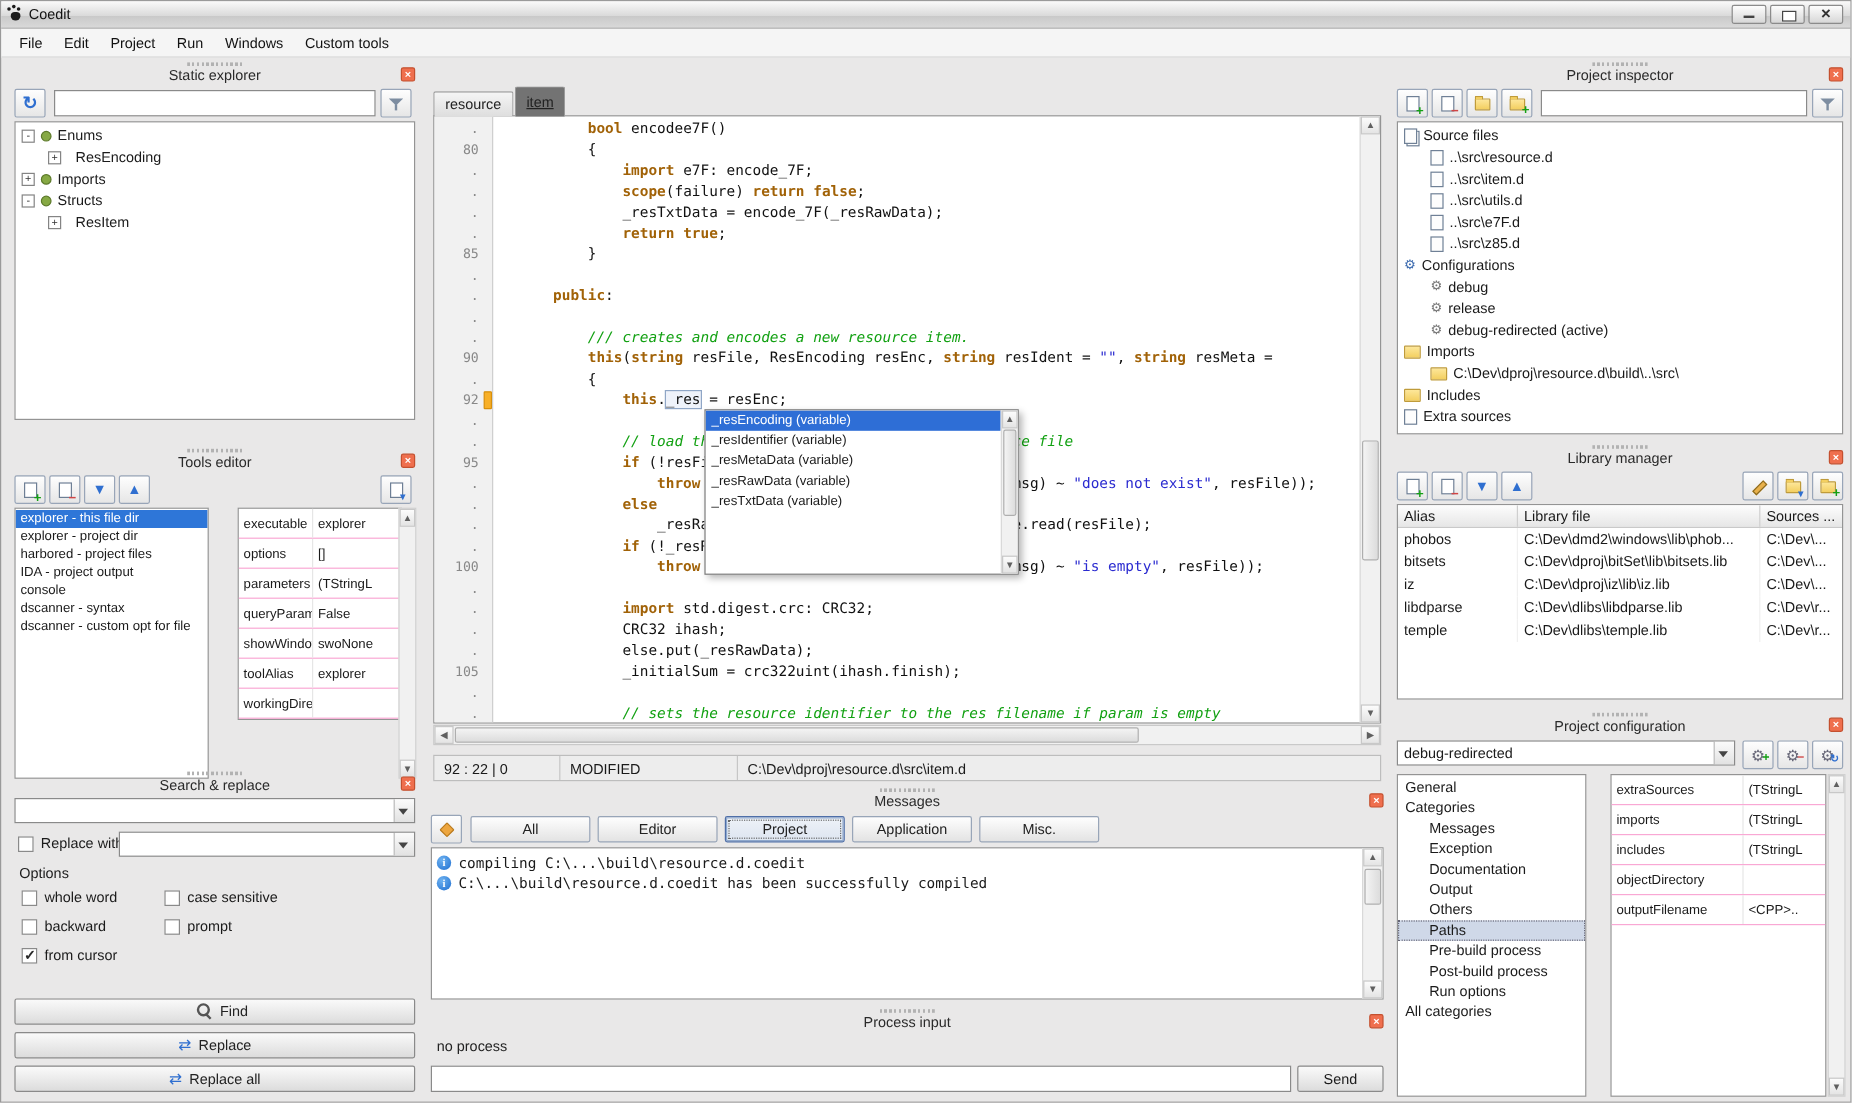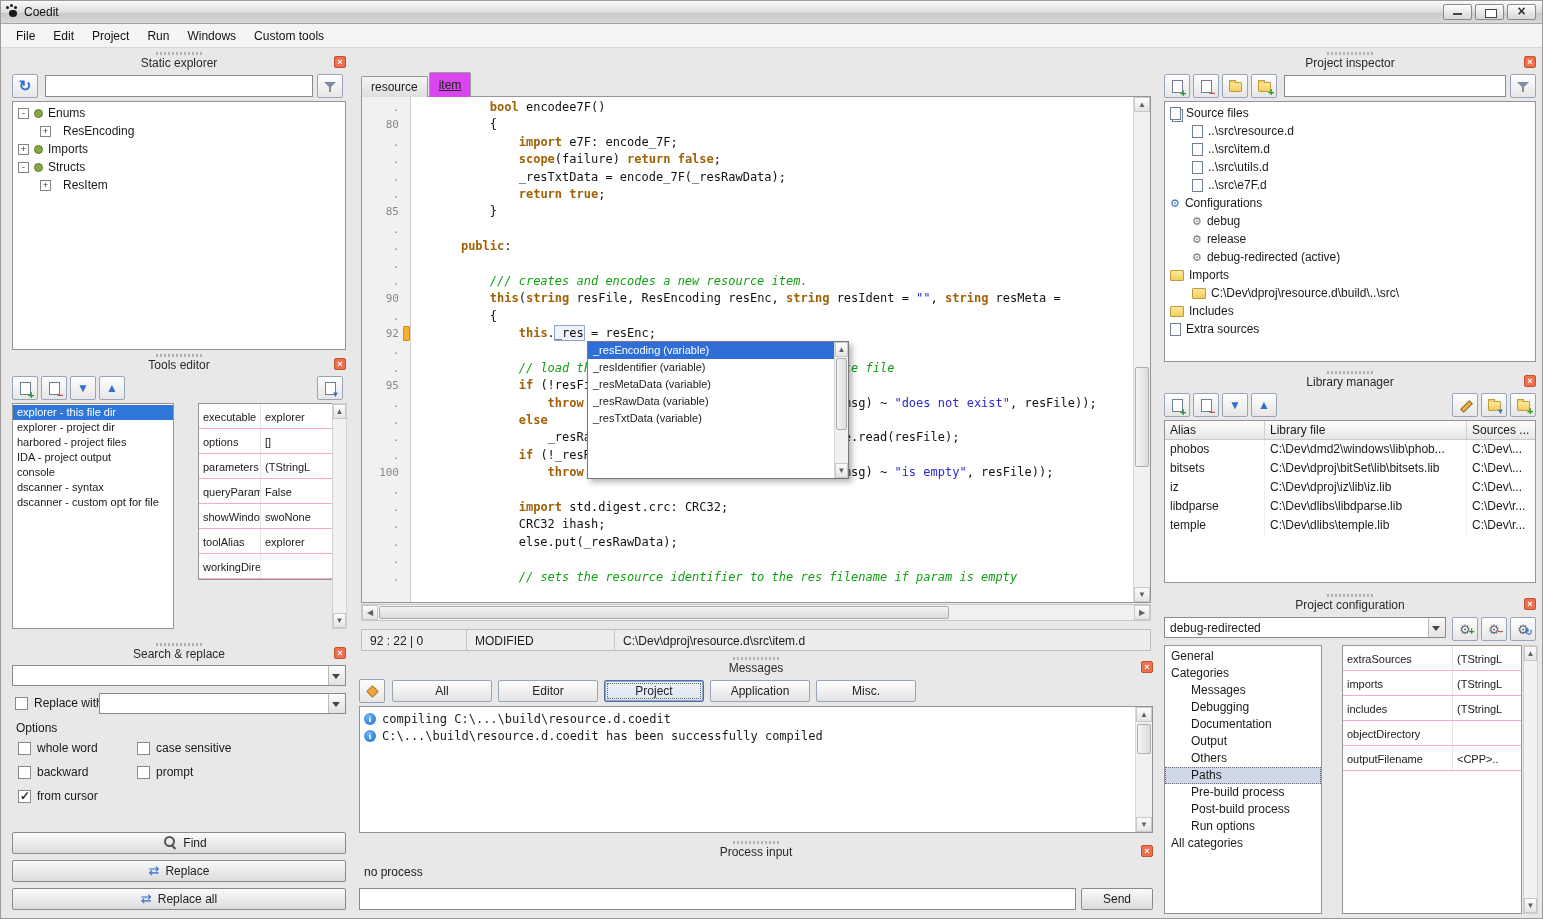--- a/index.html
+++ b/index.html
@@ -99,21 +99,21 @@
 
   .vscroll2 {position:absolute;width:15px;background:#f1f1f1;border:1px solid #d0d0d0;}
   .sarr {position:absolute;left:0;right:0;height:15px;border:1px solid #c8c8c8;background:linear-gradient(#fcfcfc,#e4e4e4);
          color:#606060;font-size:8px;text-align:center;line-height:14px;}
   .sarr.up {top:0;} .sarr.down {bottom:0;}
   .sarr.up::before {content:"▲";} .sarr.down::before {content:"▼";}
   .sthumb {position:absolute;left:1px;right:1px;background:linear-gradient(90deg,#f4f4f4,#dcdcdc);border:1px solid #aeaeae;border-radius:2px;}
 
   
   #p-static {left:8px;top:50px;width:340px;height:302px;}
-  #p-tools {left:8px;top:352px;width:340px;height:282px;}
+  #p-tools {left:8px;top:372px;width:340px;height:282px;}
   #p-search {left:8px;top:641px;width:340px;height:272px;}
   #p-source {left:355px;top:50px;width:800px;height:601px;}
   #p-msgs {left:355px;top:655px;width:800px;height:180px;}
   #p-proc {left:355px;top:839px;width:800px;height:76px;}
   #p-inspector {left:1160px;top:50px;width:378px;height:314px;}
   #p-library {left:1160px;top:369px;width:378px;height:216px;}
   #p-config {left:1160px;top:592px;width:378px;height:324px;}
 
   
   #p-tools .tlist {left:3px;top:50px;width:162px;bottom:6px;}
@@ -132,21 +132,21 @@
   .cbgrid {position:absolute;left:9px;top:94px;display:grid;grid-template-columns:119px 160px;grid-auto-rows:24px;align-items:center;}
   .cbrow {display:flex;align-items:center;font-size:12px;white-space:nowrap;}
   .cb {width:13px;height:13px;border:1px solid #8a8a8a;background:#fff;display:inline-block;position:relative;margin-right:6px;flex:0 0 auto;}
   .cb.checked::before {content:"✓";position:absolute;left:1px;top:-2px;font-size:12px;color:#2a2a2a;font-weight:bold;}
   #p-search .find {top:190px;padding-left:13px;} #p-search .repl {top:218px;} #p-search .repla {top:246px;}
 
   
   .tabs {position:absolute;left:5px;top:21px;height:25px;display:flex;align-items:flex-end;z-index:3;}
   .tab {height:21px;line-height:20px;padding:0 9px;border:1px solid #9a9a9a;border-bottom:none;background:linear-gradient(#f5f5f5,#dedede);
         border-radius:2px 2px 0 0;margin-right:1px;color:#222;font-size:12px;}
-  .tab.active {height:25px;line-height:24px;background:#d946ef;text-decoration:underline;}
+  .tab.active {height:25px;line-height:24px;background:#737373;text-decoration:underline;}
   .edwrap {position:absolute;left:5px;right:5px;top:45px;height:507px;border:1px solid #949494;background:#fff;display:flex;}
   .code-area {position:relative;flex:1;overflow:hidden;padding-top:2px;}
   .code-area::before {content:"";position:absolute;left:0;top:0;bottom:0;width:48px;background:#f1f1f1;border-right:1px solid #cfcfcf;}
   .cl {display:flex;height:17.4px;line-height:17.4px;}
   .gut {flex:0 0 40px;text-align:right;font:11px/17.4px "DejaVu Sans Mono",monospace;color:#888;padding-right:3px;position:relative;}
   .gmk {flex:0 0 8px;position:relative;}
   .gmk.cur::before {content:"";position:absolute;left:1px;top:1px;bottom:1px;width:5px;background:#f8b028;border:1px solid #d88f0a;border-radius:1px;}
   .ctext {white-space:pre;font:12px/17.4px "DejaVu Sans Mono",monospace;color:#111;padding-left:22px;}
   .ctext .kw {color:#a16207;font-weight:bold;}
   .ctext .cm {color:#12a112;font-style:italic;}
@@ -519,20 +519,25 @@
               <span class="gut">.</span>
               <span class="gmk"></span>
               <span class="ctext"><span class="pl">            CRC32 ihash;</span></span>
             </div>
             <div class="cl">
               <span class="gut">.</span>
               <span class="gmk"></span>
               <span class="ctext"><span class="pl">            else.put(_resRawData);</span></span>
             </div>
             <div class="cl">
+              <span class="gut">105</span>
+              <span class="gmk"></span>
+              <span class="ctext"><span class="pl">            _initialSum = crc322uint(ihash.finish);</span></span>
+            </div>
+            <div class="cl">
               <span class="gut">.</span>
               <span class="gmk"></span>
               <span class="ctext"></span>
             </div>
             <div class="cl">
               <span class="gut">.</span>
               <span class="gmk"></span>
               <span class="ctext"><span class="pl">            </span><span class="cm">// sets the resource identifier to the res filename if param is empty</span></span>
             </div>
           </div>
@@ -659,20 +664,24 @@
         <span class="tlabel">..\src\item.d</span>
       </div>
         <div class="strow lv1">
         <span class="ticon i-doc"></span>
         <span class="tlabel">..\src\utils.d</span>
       </div>
         <div class="strow lv1">
         <span class="ticon i-doc"></span>
         <span class="tlabel">..\src\e7F.d</span>
       </div>
+        <div class="strow lv1">
+        <span class="ticon i-doc"></span>
+        <span class="tlabel">..\src\z85.d</span>
+      </div>
         <div class="strow lv0">
         <span class="ticon i-wrench"></span>
         <span class="tlabel">Configurations</span>
       </div>
         <div class="strow lv1">
         <span class="ticon i-gear"></span>
         <span class="tlabel">debug</span>
       </div>
         <div class="strow lv1">
         <span class="ticon i-gear"></span>
@@ -785,21 +794,21 @@
         </span>
       <span class="tbtn" style="margin-right:0;">
           <span class="ic-gearbtn g-sync"></span>
         </span>
     </div>
     <div class="cfgtree">
 
     <div class="cfgrow lv0">General</div>
         <div class="cfgrow lv0">Categories</div>
         <div class="cfgrow lv1">Messages</div>
-        <div class="cfgrow lv1">Debugging</div>
+        <div class="cfgrow lv1">Exception</div>
         <div class="cfgrow lv1">Documentation</div>
         <div class="cfgrow lv1">Output</div>
         <div class="cfgrow lv1">Others</div>
         <div class="cfgrow lv1 selected">Paths</div>
         <div class="cfgrow lv1">Pre-build process</div>
         <div class="cfgrow lv1">Post-build process</div>
         <div class="cfgrow lv1">Run options</div>
         <div class="cfgrow lv0">All categories</div>
       </div>
     <div class="pgridbox">

